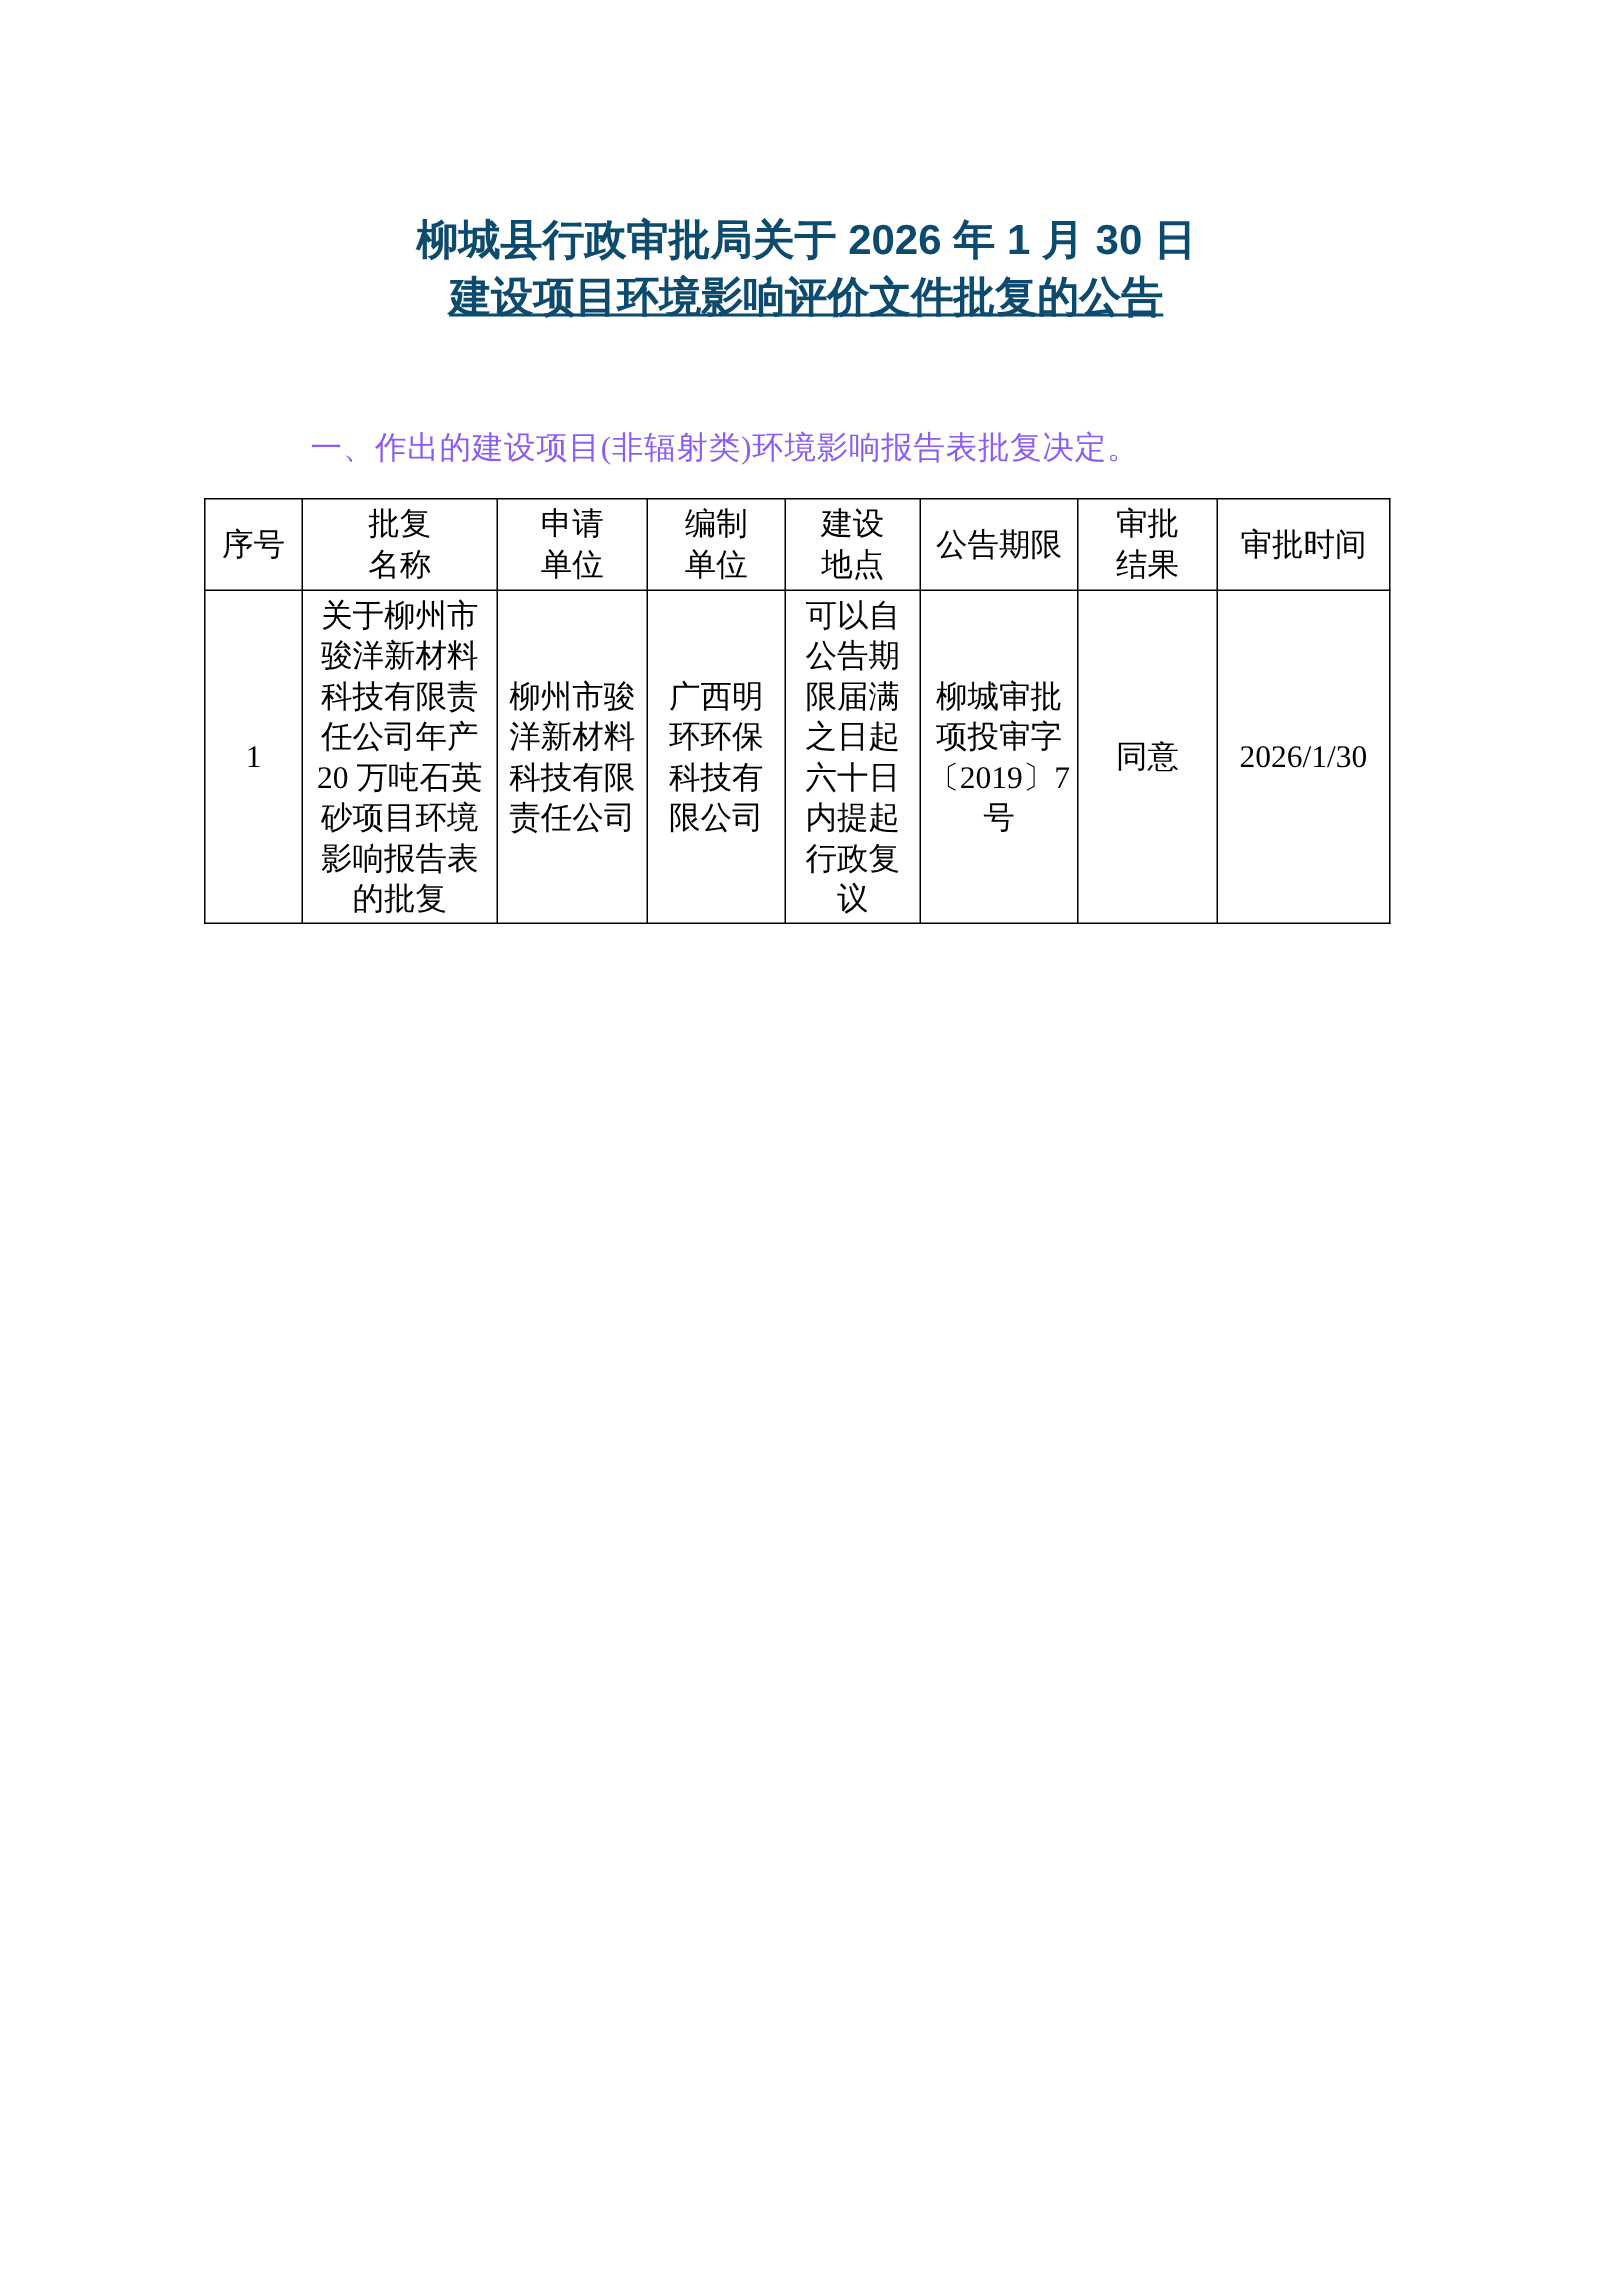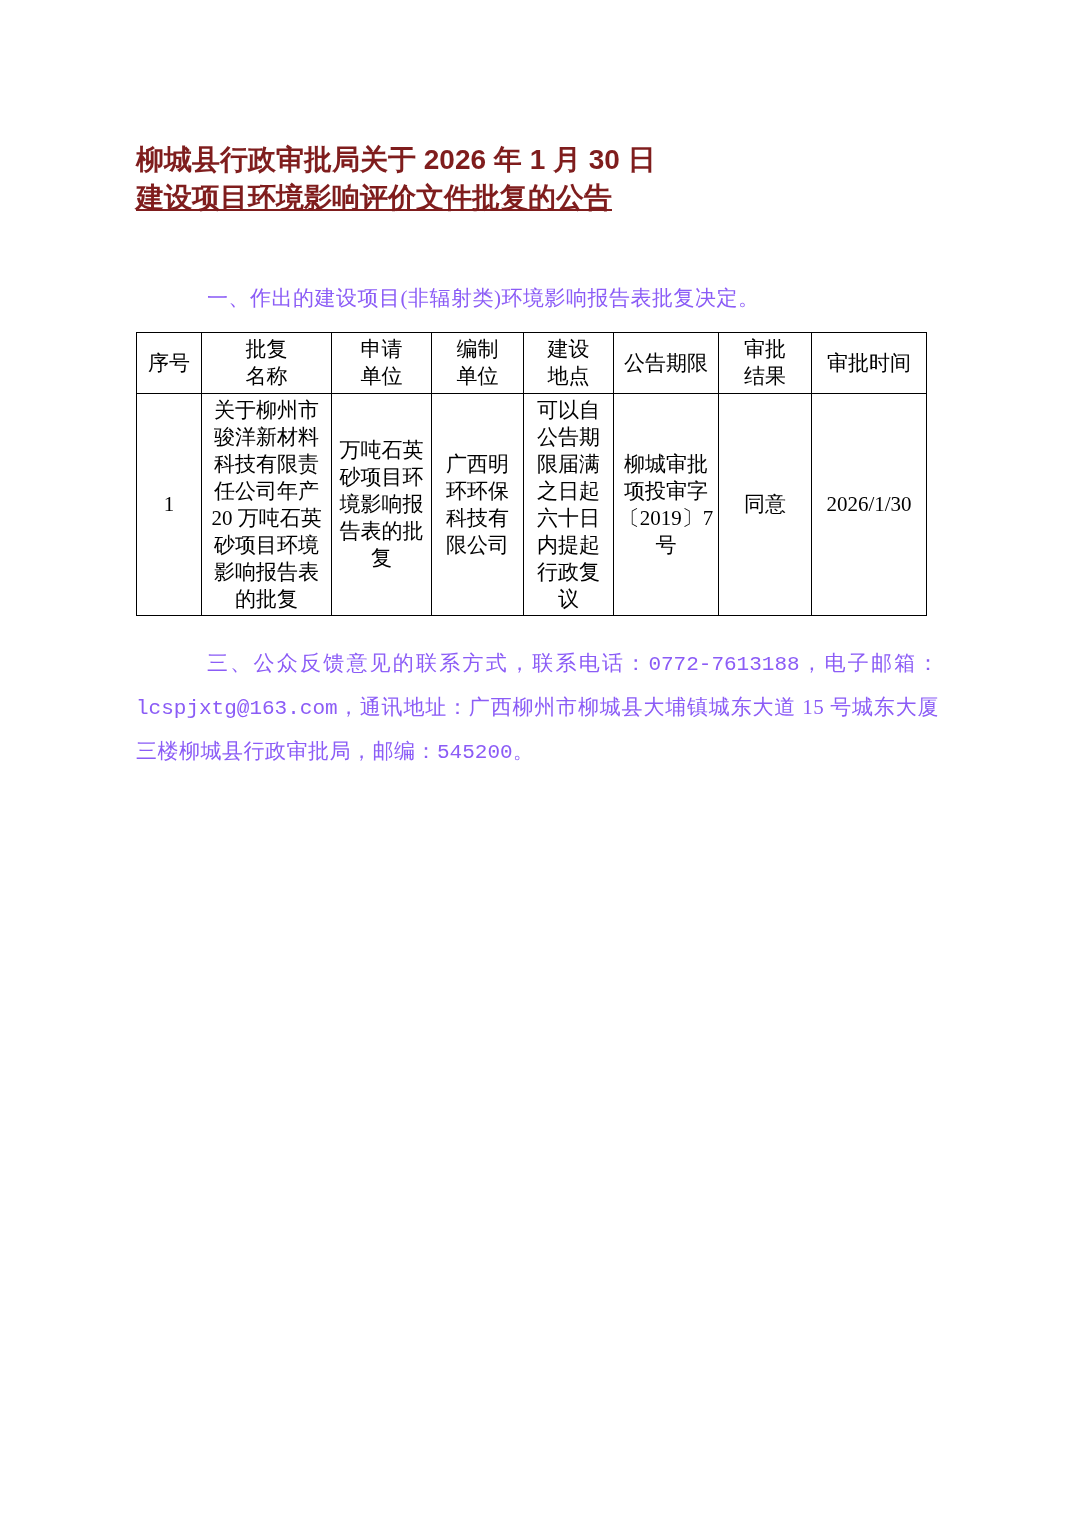--- a/index.html
+++ b/index.html
@@ -16,25 +16,25 @@
   }
   .page {
     box-sizing: border-box;
     width: 1074px;
     height: 1520px;
     padding: 143px 135px 0 136px;
     background: #ffffff;
   }
   .doc-title {
     margin: 0;
-    text-align: left;
+    text-align: center;
     font-family: "Liberation Sans", sans-serif;
     font-weight: bold;
     font-size: 28px;
-    color: #7f1d1d;
+    color: #0c4a6e;
   }
   .title-line {
     display: block;
     line-height: 34px;
   }
   .title-line + .title-line {
     margin-top: 4px;
     text-decoration: underline;
   }
   .para {
@@ -118,27 +118,26 @@
         <th>公告期限</th>
         <th>审批
 结果</th>
         <th>审批时间</th>
       </tr>
     </thead>
     <tbody>
       <tr>
         <td>1</td>
         <td>关于柳州市骏洋新材料科技有限责任公司年产20 万吨石英砂项目环境影响报告表的批复</td>
-        <td>万吨石英砂项目环境影响报告表的批复</td>
+        <td>柳州市骏洋新材料科技有限责任公司</td>
         <td>广西明环环保科技有限公司</td>
         <td>可以自公告期限届满之日起六十日内提起行政复议</td>
         <td>柳城审批项投审字〔2019〕7 号</td>
         <td>同意</td>
         <td>2026/1/30</td>
       </tr>
     </tbody>
   </table>
 
 
-  <p class="para para-3"><span>三、公众反馈意见的联系方式，联系电话：</span><span class="mono">0772-7613188</span><span>，电子邮箱：</span><span class="mono">lcspjxtg@163.com</span><span>，通讯地址：广西柳州市柳城县大埔镇城东大道 15 号城东大厦三楼柳城县行政审批局，邮编：</span><span class="mono">545200</span><span>。</span></p>
 
 
 </div>
 
 </body></html>

